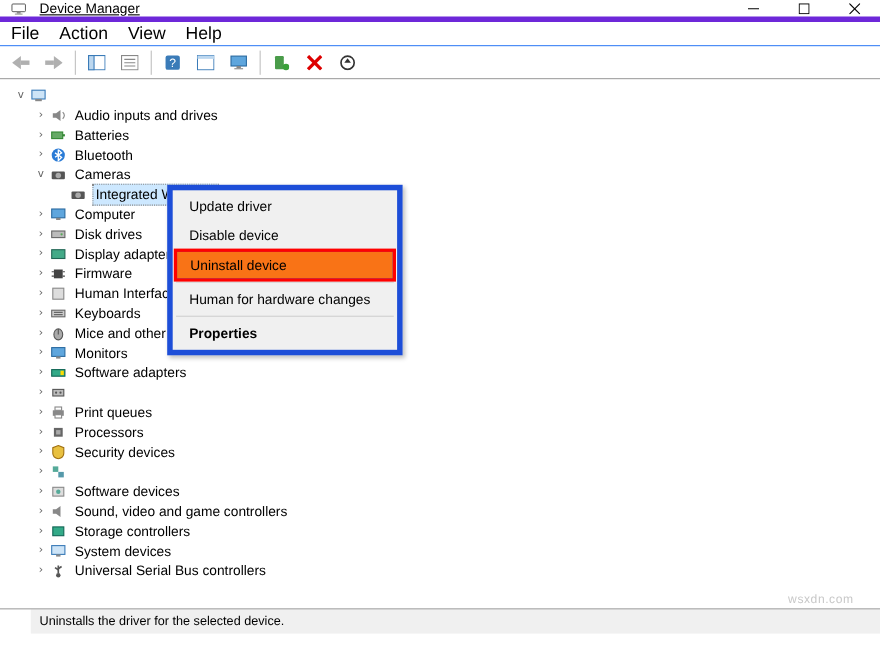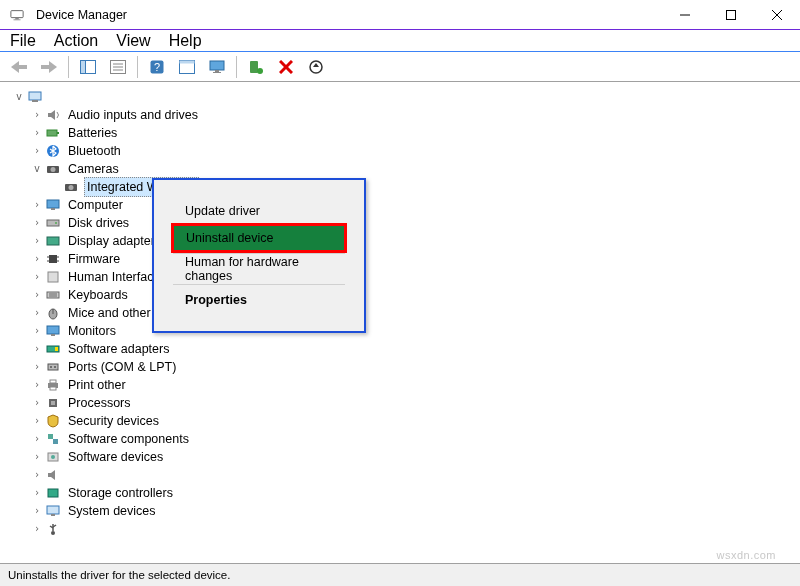--- a/index.html
+++ b/index.html
@@ -1,36 +1,36 @@
 <!DOCTYPE html>
 <html><head>
 <meta charset="utf-8">
 <style>
   * { box-sizing: border-box; margin: 0; padding: 0; }
   body { font-family: "Segoe UI", Tahoma, sans-serif; font-size: 12px; color: #000; background: #fff; width: 800px; height: 586px; overflow: hidden; }
-  .titlebar { height: 30px; display: flex; align-items: center; padding-left: 8px; border-bottom: 1px solid #6d28d9; }
+  .titlebar { height: 20px; display: flex; align-items: center; padding-left: 8px; border-bottom: 5px solid #6d28d9; text-decoration: underline; }
   .titlebar .title { flex: 1; font-size: 12.5px; display: flex; align-items: center; gap: 6px; }
   .winbtn { width: 46px; height: 30px; display: flex; align-items: center; justify-content: center; }
   .menubar { height: 22px; display: flex; align-items: center; gap: 18px; padding: 0 10px; border-bottom: 1px solid #3b82f6; font-size: 16px; }
   .toolbar { height: 30px; display: flex; align-items: center; gap: 4px; padding: 0 6px; border-bottom: 1px solid #a0a0a0; }
   .tbtn { width: 26px; height: 24px; display: flex; align-items: center; justify-content: center; border: 1px solid transparent; }
   .tsep { width: 1px; height: 22px; background: #c0c0c0; margin: 0 2px; }
   .content { position: relative; height: calc(586px - 30px - 22px - 30px - 22px); overflow: auto; padding: 6px 0 6px 2px; border-bottom: 1px solid #a0a0a0; }
-  .statusbar { height: 22px; line-height: 22px; padding: 0 8px; font-size: 11.5px; background: #f0f0f0; }
+  .statusbar { height: 22px; line-height: 22px; padding: 0 8px; font-size: 11.5px; background: #f0f0f0; margin-left: 28px; }
   .node { display: flex; align-items: center; height: 18px; line-height: 18px; white-space: nowrap; font-size: 12.5px; }
   .row0 { padding-left: 10px; }
   .row1 { padding-left: 28px; }
   .row2 { padding-left: 46px; }
   .tw { width: 14px; display: flex; align-items: center; justify-content: center; color: #666; font-size: 10px; font-family: monospace; }
   .icon { width: 18px; height: 16px; display: flex; align-items: center; justify-content: center; margin-right: 4px; }
   .label { padding: 0 2px; }
   .label.selected { background: #cde8ff; border: 1px dotted #888; }
-  .ctxmenu { position: absolute; left: 152px; top: 96px; width: 214px; background: #f0f0f0; border: 2px solid #1d4ed8; box-shadow: 2px 2px 4px rgba(0,0,0,.25); padding: 18px; }
+  .ctxmenu { position: absolute; left: 152px; top: 96px; width: 214px; background: #f0f0f0; border: 5px solid #1d4ed8; box-shadow: 2px 2px 4px rgba(0,0,0,.25); padding: 2px; }
   .mitem { height: 26px; display: flex; align-items: center; padding: 0 12px; font-size: 12.5px; border: 1px solid transparent; }
-  .mitem.highlight { background: #15803d; border: 1px solid #2a87d8; }
+  .mitem.highlight { background: #f97316; border: 1px solid #2a87d8; }
   .mitem.highlight-box { outline: 3px solid #ff0000; outline-offset: -1px; margin: 1px; }
   .msep { height: 1px; background: #d0d0d0; margin: 2px 1px; }
   .mitem.bold { font-weight: 700; }
   svg { display: block; }
   .watermark { position: absolute; right: 24px; bottom: 2px; font-size: 11px; color: #c8c8c8; letter-spacing: .5px; }
 </style>
 </head>
 <body>
 
 <div class="titlebar">
@@ -293,32 +293,31 @@
     </div>
   <div class="node row1">
       <span class="tw">›</span>
       <span class="icon">
         <svg width="14" height="14">
           <rect x="2" y="4" width="10" height="6" fill="#bbb" stroke="#555"></rect>
           <circle cx="5" cy="7" r="1" fill="#555"></circle>
           <circle cx="9" cy="7" r="1" fill="#555"></circle>
         </svg>
       </span>
-      <span class="label">Ports (COM &amp; LPT)</span>
     </div>
   <div class="node row1">
       <span class="tw">›</span>
       <span class="icon">
         <svg width="14" height="14">
           <rect x="2" y="5" width="10" height="5" fill="#888"></rect>
           <rect x="4" y="2" width="6" height="3" fill="#fff" stroke="#888"></rect>
           <rect x="4" y="9" width="6" height="3" fill="#fff" stroke="#888"></rect>
         </svg>
       </span>
-      <span class="label">Print other</span>
+      <span class="label">Print queues</span>
     </div>
   <div class="node row1">
       <span class="tw">›</span>
       <span class="icon">
         <svg width="14" height="14">
           <rect x="3" y="3" width="8" height="8" fill="#666"></rect>
           <rect x="5" y="5" width="4" height="4" fill="#aaa"></rect>
         </svg>
       </span>
       <span class="label">Processors</span>
@@ -333,39 +332,39 @@
       <span class="label">Security devices</span>
     </div>
   <div class="node row1">
       <span class="tw">›</span>
       <span class="icon">
         <svg width="14" height="14">
           <rect x="2" y="2" width="5" height="5" fill="#5a9"></rect>
           <rect x="7" y="7" width="5" height="5" fill="#59a"></rect>
         </svg>
       </span>
-      <span class="label">Software components</span>
     </div>
   <div class="node row1">
       <span class="tw">›</span>
       <span class="icon">
         <svg width="14" height="14">
           <rect x="2" y="3" width="10" height="8" fill="#ddd" stroke="#888"></rect>
           <circle cx="7" cy="7" r="2" fill="#5a9"></circle>
         </svg>
       </span>
       <span class="label">Software devices</span>
     </div>
   <div class="node row1">
       <span class="tw">›</span>
       <span class="icon">
         <svg width="14" height="14">
           <polygon points="2,5 5,5 9,2 9,12 5,9 2,9" fill="#888"></polygon>
         </svg>
       </span>
+      <span class="label">Sound, video and game controllers</span>
     </div>
   <div class="node row1">
       <span class="tw">›</span>
       <span class="icon">
         <svg width="14" height="14">
           <rect x="2" y="3" width="10" height="8" fill="#3a8" stroke="#165"></rect>
         </svg>
       </span>
       <span class="label">Storage controllers</span>
     </div>
@@ -382,24 +381,26 @@
   <div class="node row1">
       <span class="tw">›</span>
       <span class="icon">
         <svg width="14" height="14">
           <circle cx="7" cy="11" r="2" fill="#555"></circle>
           <line x1="7" y1="2" x2="7" y2="9" stroke="#555" stroke-width="1.5"></line>
           <line x1="7" y1="6" x2="4" y2="4" stroke="#555" stroke-width="1.5"></line>
           <line x1="7" y1="5" x2="10" y2="3" stroke="#555" stroke-width="1.5"></line>
         </svg>
       </span>
+      <span class="label">Universal Serial Bus controllers</span>
     </div>
 
   <div class="ctxmenu">
     <div class="mitem">Update driver</div>
+    <div class="mitem">Disable device</div>
     <div class="mitem highlight highlight-box">Uninstall device</div>
     <div class="msep"></div>
     <div class="mitem">Human for hardware changes</div>
     <div class="msep"></div>
     <div class="mitem bold">Properties</div>
   </div>
 
   <div class="watermark">wsxdn.com</div>
 </div>
 

